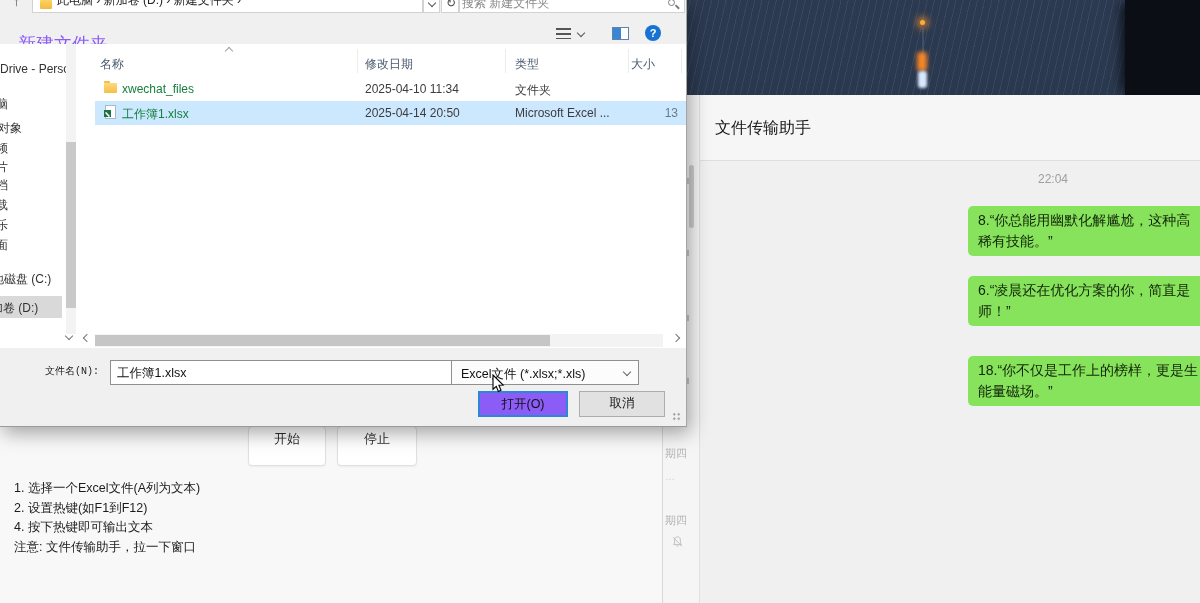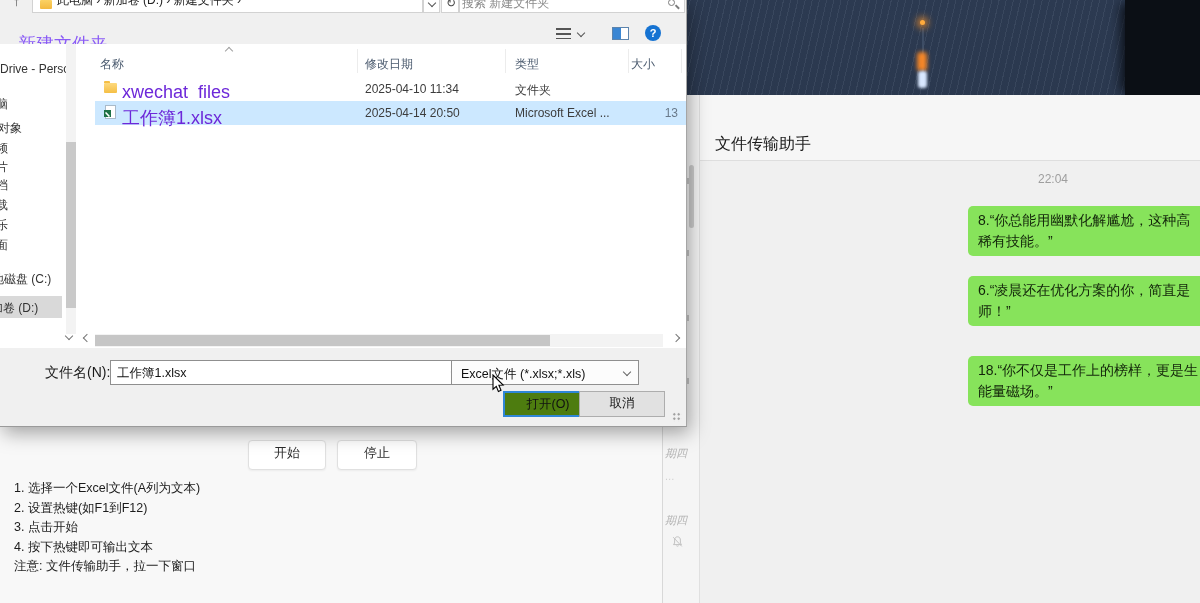--- a/index.html
+++ b/index.html
@@ -19,40 +19,40 @@
     background:#ffab3d; box-shadow:0 0 7px 3px rgba(255,150,40,.75); }
   .tower-mid  { left:917px; top:52px; width:10px; height:19px; border-radius:3px;
     background:#ff8a25; filter:blur(2px); opacity:.95; }
   .tower-low  { left:918px; top:71px; width:9px; height:17px; border-radius:3px;
     background:#d9e8ff; filter:blur(1.5px); }
   .silhouette { left:1125px; top:0; width:75px; height:96px; background:#0b0f15;
     box-shadow:-8px 0 10px -4px rgba(5,8,12,.8); }
 
   
   #list-strip { left:655px; top:95px; width:45px; height:508px; background:#f5f5f5;
-    border-right:1px solid #e0e0e0; z-index:2;font-style:italic; }
+    border-right:1px solid #e0e0e0; z-index:2; }
   #list-strip .thumb { left:34px; top:70px; width:5px; height:63px; background:#cccccc; border-radius:3px; }
   .frag-mark { left:31px; width:3px; height:6px; background:#8e8e8e; opacity:.45; }
   .strip-time { left:10px; width:34px; font-size:11px; color:#b4b4b4; white-space:nowrap; overflow:hidden; }
   .strip-dots { left:10px; font-size:10px; color:#cfcfcf; }
 
   
   #chat { left:700px; top:95px; width:500px; height:508px; background:#f0f0f0; z-index:2; overflow:hidden; }
   #chat-header { left:0; top:0; width:500px; height:66px; background:#f6f6f6; border-bottom:1px solid #dedede; }
-  #chat-title { left:15px; top:23px; font-size:16px; color:#1a1a1a;margin-top:16px; }
+  #chat-title { left:15px; top:23px; font-size:16px; color:#1a1a1a; }
   #chat-time { left:313px; top:77px; width:80px; text-align:center; font-size:12px; color:#9e9e9e; }
   .bubble { left:268px; width:252px; background:#87e35b; border-radius:5px;
     padding:4px 10px; font-size:14px; line-height:21px; color:#12240a; }
   .bubble span { display:block; white-space:nowrap; overflow:hidden; }
   #bubble-1 { top:111px; } #bubble-2 { top:181px; } #bubble-3 { top:261px; }
 
   
   #app-window { left:0; top:415px; width:663px; height:188px; background:#f8f8f8;
     border-right:1px solid #d8d8d8; z-index:3; }
-  .app-btn { top:25px; height:30px; background:#ffffff; border:1px solid #e0e0e0; border-radius:4px;
+  .app-btn { top:11px; height:40px; background:#ffffff; border:1px solid #e0e0e0; border-radius:4px;
     font-size:13px; color:#2b2b2b; text-align:center; line-height:24px;
     box-shadow:0 1px 2px rgba(0,0,0,.05); }
   #btn-start { left:248px; width:78px; }
   #btn-stop  { left:337px; width:80px; }
   #instructions { left:14px; top:64px; width:400px; }
   #instructions .title { font-size:13px; font-weight:bold; color:#101010; margin-bottom:4px; }
   #instructions .line { font-size:12.5px; color:#1c1c1c; line-height:19.5px; }
 
   
   #dialog { left:0; top:0; width:687px; height:427px; background:#f0f0f0;
@@ -92,46 +92,46 @@
   #side-scroll-track { left:66px; top:0; width:10px; height:290px; background:#f3f3f3; }
   #side-scroll-thumb { left:66px; top:98px; width:10px; height:166px; background:#c9c9c9; }
   #side-down-chev { left:66px; top:289px; transform:rotate(45deg); border-color:#777; }
   #hscroll-left-chev { left:84px; top:291px; transform:rotate(135deg); border-color:#777; }
   #sort-chev { left:226px; top:4px; transform:rotate(-135deg); border-color:#a0a0a0; }
   .col-head { top:12px; font-size:12px; color:#4a5a6e; }
   .col-div { top:5px; width:1px; height:24px; background:#ececec; }
   .frow { left:95px; width:591px; height:24px; }
   #frow-0 { top:33px; } 
   #frow-1 { top:57px; background:#cce8ff; }
-  .fname { left:27px; top:5px; font-size:18px; color:#6d28d9; }
+  .fname { left:27px; top:5px; font-size:12px; color:#15803d; }
   .fdate { left:270px; top:5px; font-size:12px; color:#3c3c3c; }
   .ftype { left:420px; top:5px; font-size:12px; color:#3c3c3c; }
   .fsize { left:545px; top:5px; width:38px; text-align:right; font-size:12px; color:#69798a; }
   .folder-ico { left:9px; top:6px; width:13px; height:10px;
     background:linear-gradient(#fdd97e,#f5bf45); border-radius:1px; }
   .folder-ico:before { content:""; position:absolute; top:-2px; left:0; width:6px; height:2px;
     background:#f5bf45; border-radius:1px 1px 0 0; }
   .excel-ico { left:10px; top:4px; width:11px; height:14px; background:#fff; border:1px solid #a9bac9; }
   .excel-ico:before { content:""; position:absolute; left:-2px; bottom:1px; width:7px; height:7px; background:#1e7145; }
   .excel-ico:after { content:""; position:absolute; left:-1px; bottom:3px; width:5px; height:1px;
     background:#fff; transform:rotate(45deg); box-shadow:0 0 0 .2px #fff; }
   #hscroll-track { left:95px; top:290px; width:568px; height:13px; background:#f3f3f3; }
   #hscroll-thumb { left:0; top:1px; width:455px; height:11px; background:#c6c6c6; }
   #hscroll-right-chev { left:673px; top:291px; transform:rotate(-45deg); border-color:#777; }
 
-  #fname-label { left:45px; top:364px; font-size:14px; color:#1a1a1a; }
+  #fname-label { left:45px; top:364px; font-size:10px; color:#1a1a1a;font-family:Liberation Mono, monospace; }
   .combo { top:360px; height:25px; background:#fff; border:1px solid #8f8f8f; }
   #fname-combo { left:110px; width:357px; }
   #fname-input { position:absolute; left:6px; top:3px; width:320px; height:18px; border:0; outline:none;
     font-family:"Liberation Sans",sans-serif; font-size:12.5px; color:#111; background:transparent; }
   #ftype-combo { left:451px; width:188px; background:#fcfcfc; }
   #ftype-text { left:9px; top:5px; font-size:12.5px; color:#111; white-space:nowrap; }
   .combo-chev { right:8px; top:8px; transform:rotate(45deg); border-color:#666; }
   .dlg-btn { top:391px; height:26px; font-size:12.5px; color:#111; text-align:center; line-height:23px; }
-  #btn-open { left:503px; width:90px; background:#4d7c0f; border:2px solid #2f86d6; }
+  #btn-open { left:478px; width:90px; background:#8b5cf6; border:2px solid #2f86d6; }
   #btn-cancel { left:579px; width:86px; background:#e1e1e1; border:1px solid #adadad; }
   #grip { left:672px; top:412px; width:10px; height:10px;
     background-image:radial-gradient(#9a9a9a 1px, transparent 1.3px); background-size:4.5px 4.5px; }
 
   #cursor { left:492px; top:374px; z-index:6; }
 </style>
 </head>
 <body>
 
 <div class="abs" id="wallpaper">
@@ -177,21 +177,20 @@
     <span>能量磁场。”</span>
   </div>
 </div>
 
 <div class="abs" id="app-window">
   <div class="abs app-btn" id="btn-start">开始</div>
   <div class="abs app-btn" id="btn-stop">停止</div>
   <div class="abs" id="instructions">
     <div class="line">1. 选择一个Excel文件(A列为文本)</div>
     <div class="line">2. 设置热键(如F1到F12)</div>
-    <div class="line">3. 点击开始</div>
     <div class="line">4. 按下热键即可输出文本</div>
     <div class="line">注意: 文件传输助手，拉一下窗口</div>
   </div>
 </div>
 
 <div class="abs" id="dialog">
 
   <div class="abs" id="up-glyph">↑</div>
   <div class="abs bar-box" id="addr-box">
     <span class="abs" id="addr-folder"></span>

